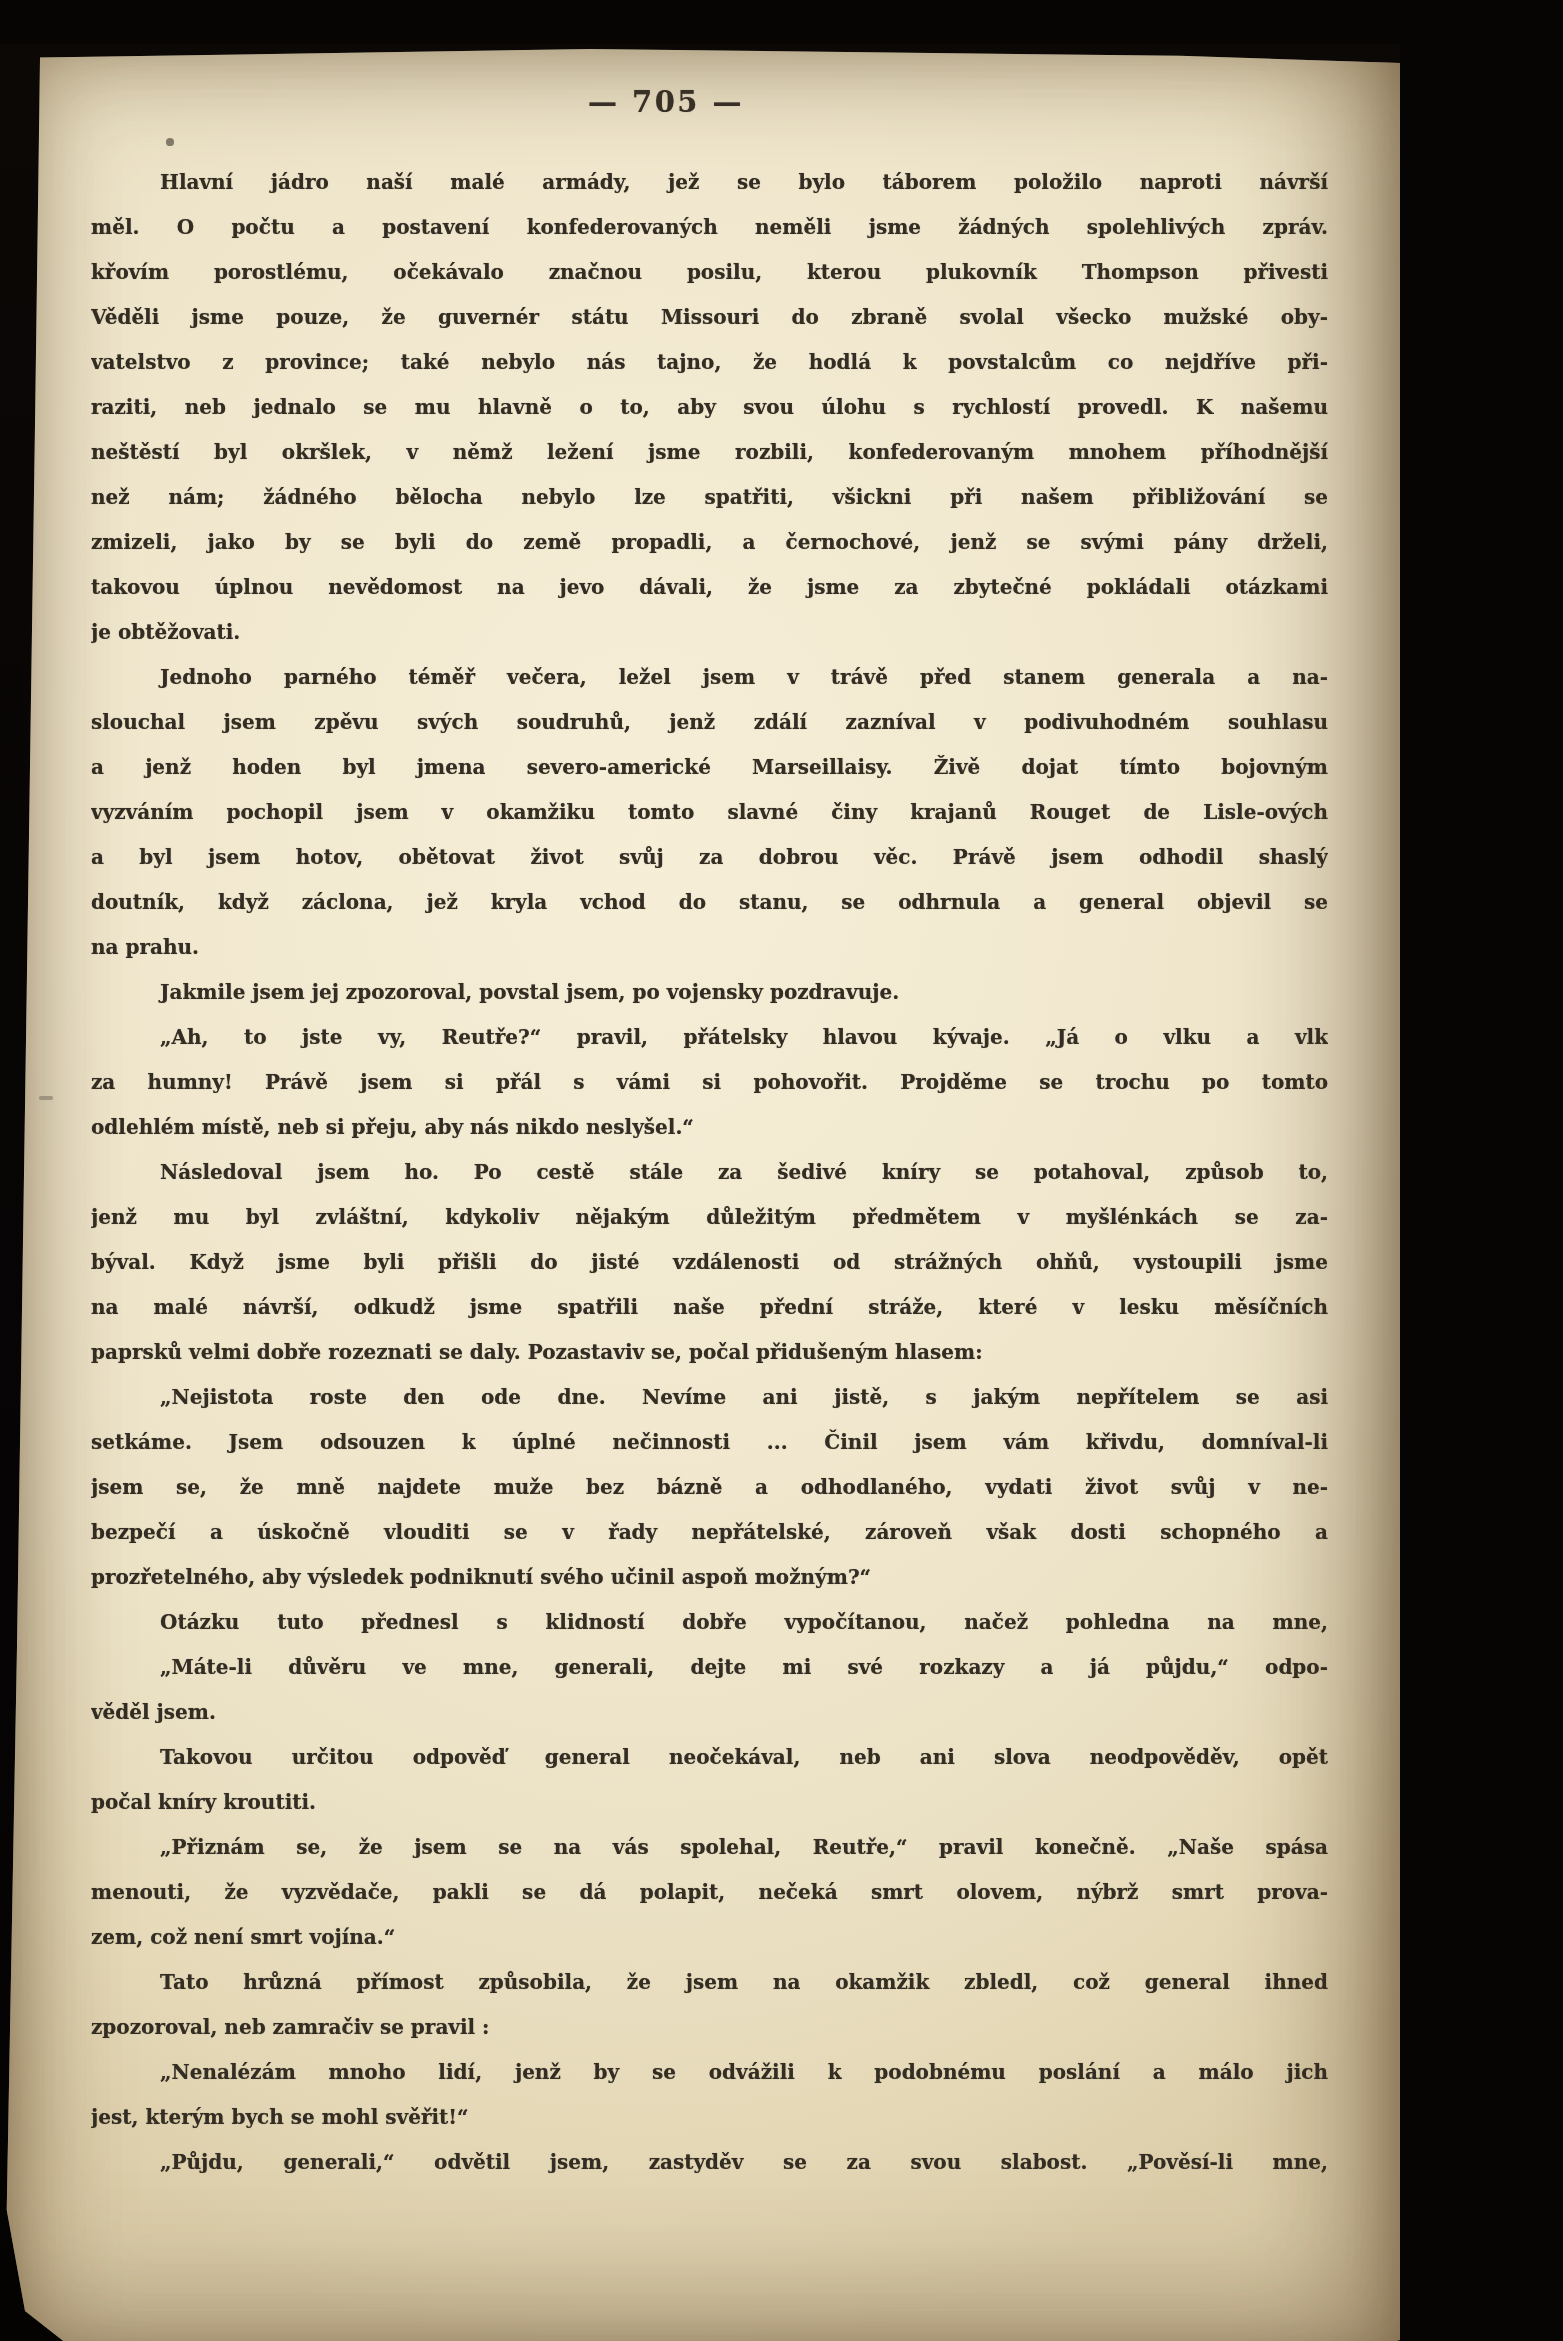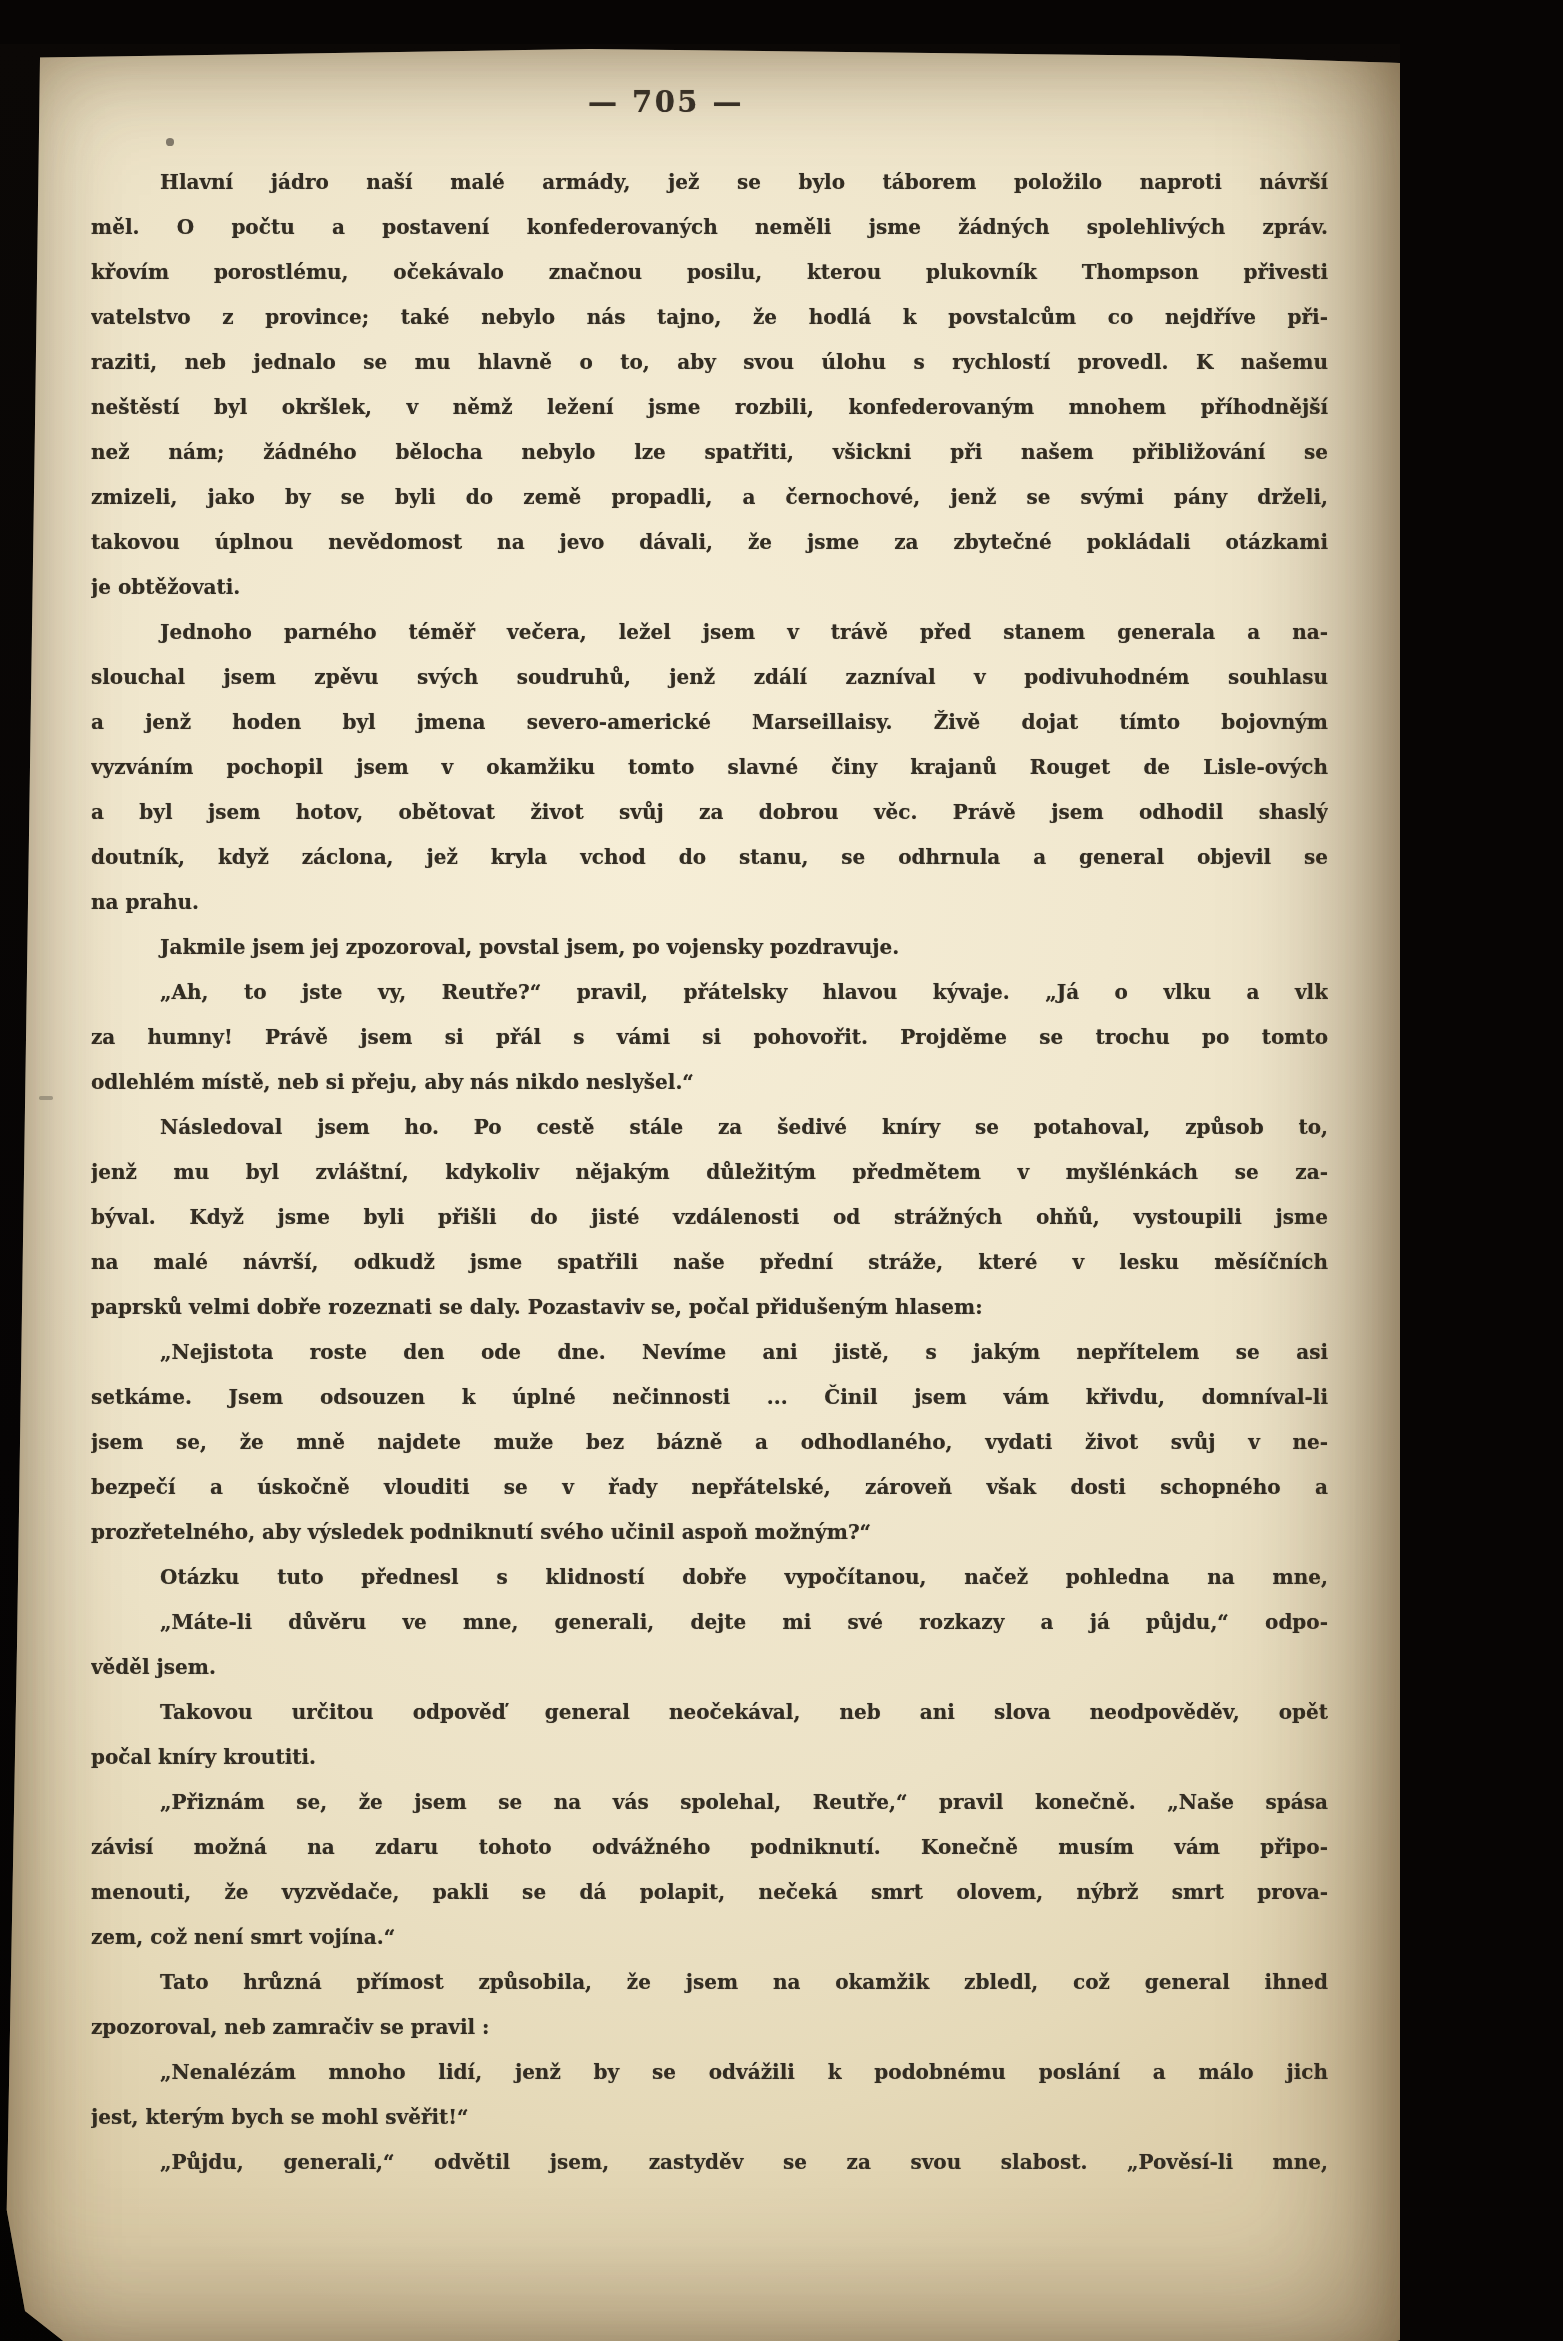--- a/index.html
+++ b/index.html
@@ -103,20 +103,21 @@
 <body>
 
 <div class="photo">
   <div class="edge-sliver"></div>
   <div class="paper">
     <div class="pagenum">— 705 —</div>
     <div class="textblock">
         <div class="line indent">Hlavní jádro naší malé armády, jež se bylo táborem položilo naproti návrší</div>
         <div class="line">měl. O počtu a postavení konfederovaných neměli jsme žádných spolehlivých zpráv.</div>
         <div class="line">křovím porostlému, očekávalo značnou posilu, kterou plukovník Thompson přivesti</div>
+        <div class="line">Věděli jsme pouze, že guvernér státu Missouri do zbraně svolal všecko mužské oby-</div>
         <div class="line">vatelstvo z province; také nebylo nás tajno, že hodlá k povstalcům co nejdříve při-</div>
         <div class="line">raziti, neb jednalo se mu hlavně o to, aby svou úlohu s rychlostí provedl. K našemu</div>
         <div class="line">neštěstí byl okršlek, v němž ležení jsme rozbili, konfederovaným mnohem příhodnější</div>
         <div class="line">než nám; žádného bělocha nebylo lze spatřiti, všickni při našem přibližování se</div>
         <div class="line">zmizeli, jako by se byli do země propadli, a černochové, jenž se svými pány drželi,</div>
         <div class="line">takovou úplnou nevědomost na jevo dávali, že jsme za zbytečné pokládali otázkami</div>
         <div class="line pfinal">je obtěžovati.</div>
         <div class="line indent">Jednoho parného téměř večera, ležel jsem v trávě před stanem generala a na-</div>
         <div class="line">slouchal jsem zpěvu svých soudruhů, jenž zdálí zazníval v podivuhodném souhlasu</div>
         <div class="line">a jenž hoden byl jmena severo-americké Marseillaisy. Živě dojat tímto bojovným</div>
@@ -137,21 +138,20 @@
         <div class="line">setkáme. Jsem odsouzen k úplné nečinnosti ... Činil jsem vám křivdu, domníval-li</div>
         <div class="line">jsem se, že mně najdete muže bez bázně a odhodlaného, vydati život svůj v ne-</div>
         <div class="line">bezpečí a úskočně vlouditi se v řady nepřátelské, zároveň však dosti schopného a</div>
         <div class="line pfinal">prozřetelného, aby výsledek podniknutí svého učinil aspoň možným?“</div>
         <div class="line indent">Otázku tuto přednesl s klidností dobře vypočítanou, načež pohledna na mne,</div>
         <div class="line indent">„Máte-li důvěru ve mne, generali, dejte mi své rozkazy a já půjdu,“ odpo-</div>
         <div class="line pfinal">věděl jsem.</div>
         <div class="line indent">Takovou určitou odpověď general neočekával, neb ani slova neodpověděv, opět</div>
         <div class="line pfinal">počal kníry kroutiti.</div>
         <div class="line indent">„Přiznám se, že jsem se na vás spolehal, Reutře,“ pravil konečně. „Naše spása</div>
-        <div class="line">závisí možná na zdaru tohoto odvážného podniknutí. Konečně musím vám připo-</div>
         <div class="line">menouti, že vyzvědače, pakli se dá polapit, nečeká smrt olovem, nýbrž smrt prova-</div>
         <div class="line pfinal">zem, což není smrt vojína.“</div>
         <div class="line indent">Tato hrůzná přímost způsobila, že jsem na okamžik zbledl, což general ihned</div>
         <div class="line pfinal">zpozoroval, neb zamračiv se pravil :</div>
         <div class="line indent">„Nenalézám mnoho lidí, jenž by se odvážili k podobnému poslání a málo jich</div>
         <div class="line pfinal">jest, kterým bych se mohl svěřit!“</div>
         <div class="line indent">„Půjdu, generali,“ odvětil jsem, zastyděv se za svou slabost.  „Pověsí-li mne,</div>
       </div>
   </div>
   <div class="speck dot1"></div>

